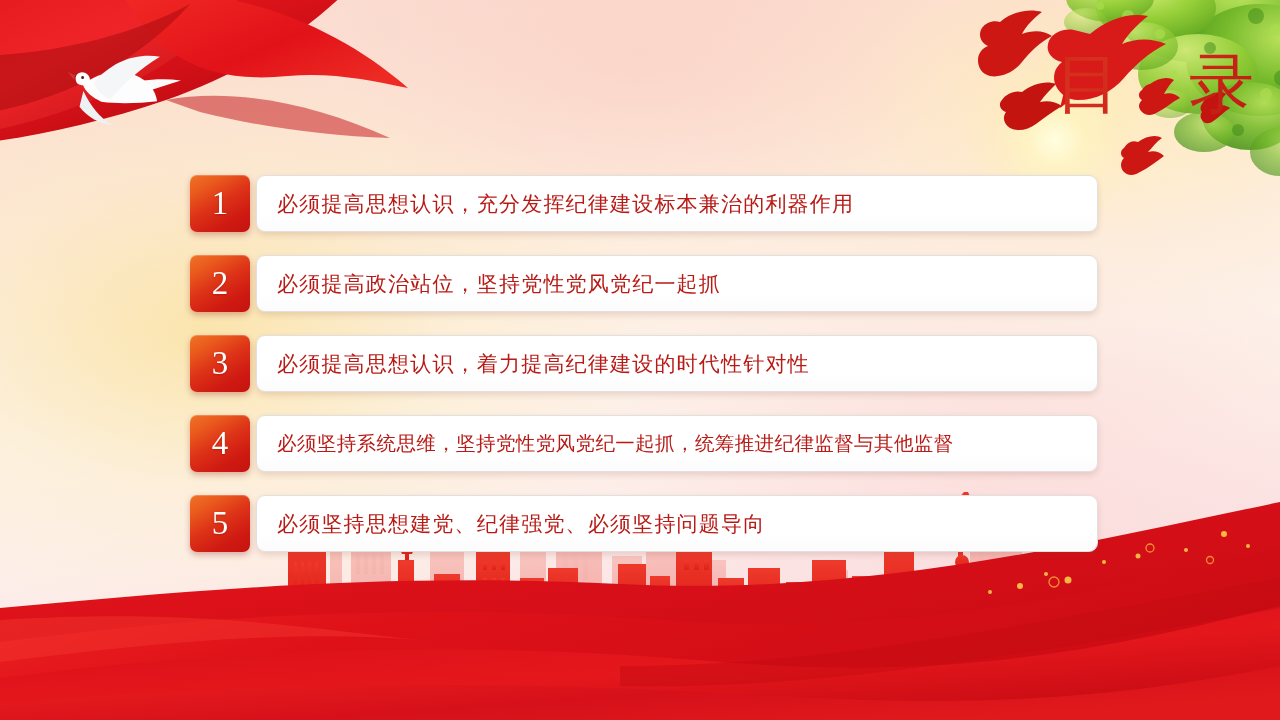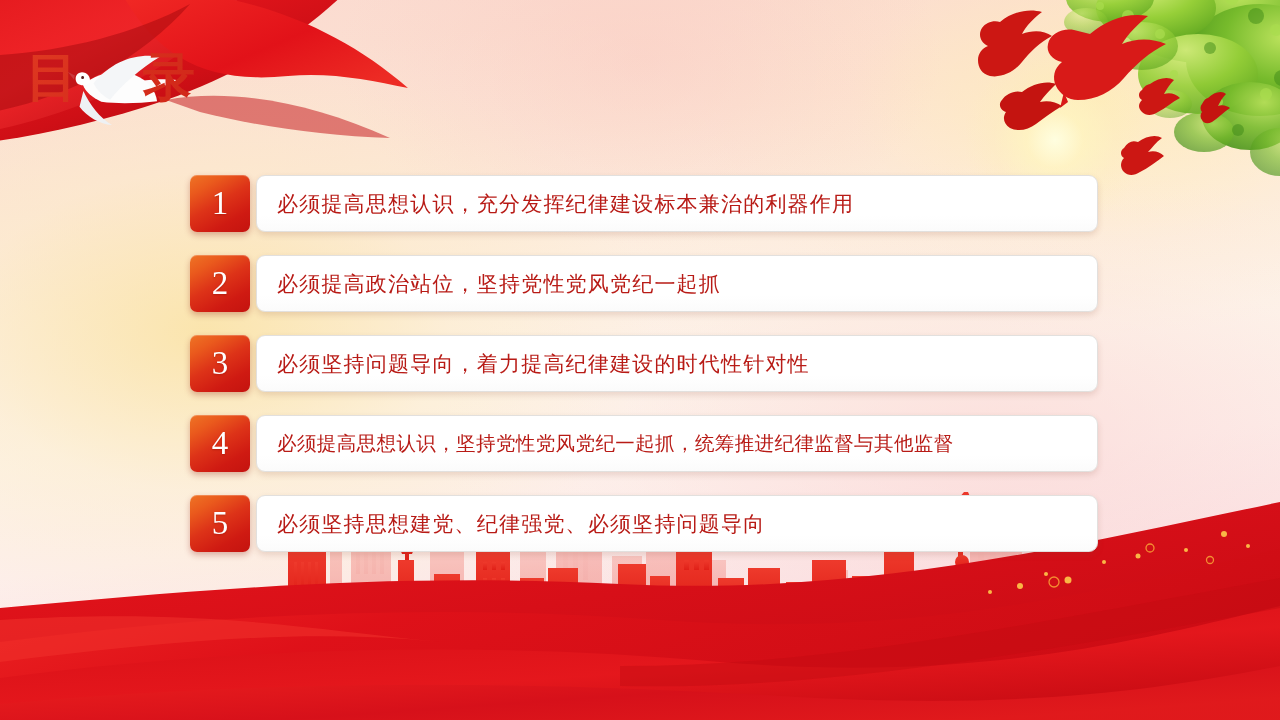--- a/index.html
+++ b/index.html
@@ -54,24 +54,24 @@
   }
 
   
   .bottom-wrap { position: absolute; left: 0; bottom: 0; width: 1280px; height: 230px; }
 
   
   .title {
     position: absolute;
     left: 0; right: 0;
     top: 52px;
-    text-align: left;
-    font-size: 52px;
+    text-align: right;
+    font-size: 65px;
     line-height: 1.0;
-    font-weight: 700;
+    font-weight: 400;
     letter-spacing: 26px;
     text-indent: 26px;
     font-family: "Liberation Serif", "DejaVu Serif", serif;
     background: linear-gradient(135deg, #e03a22 0%, #c81d14 28%, #e2462b 46%, #b8150f 64%, #d6301e 82%, #bb1a12 100%);
     -webkit-background-clip: text;
     background-clip: text;
     color: transparent;
     -webkit-text-fill-color: transparent;
     text-shadow: none;
     user-select: none;
@@ -405,28 +405,28 @@
     <div class="toc-row">
       <div class="num-badge">2</div>
       <div class="toc-bar">
         <span class="toc-text">必须提高政治站位，坚持党性党风党纪一起抓</span>
       </div>
     </div>
 
     <div class="toc-row">
       <div class="num-badge">3</div>
       <div class="toc-bar">
-        <span class="toc-text">必须坚持问题导向，着力提高纪律建设的时代性针对性</span>
+        <span class="toc-text">必须提高思想认识，着力提高纪律建设的时代性针对性</span>
       </div>
     </div>
 
     <div class="toc-row long">
       <div class="num-badge">4</div>
       <div class="toc-bar">
-        <span class="toc-text">必须提高思想认识，坚持党性党风党纪一起抓，统筹推进纪律监督与其他监督</span>
+        <span class="toc-text">必须坚持系统思维，坚持党性党风党纪一起抓，统筹推进纪律监督与其他监督</span>
       </div>
     </div>
 
     <div class="toc-row">
       <div class="num-badge">5</div>
       <div class="toc-bar">
         <span class="toc-text">必须坚持思想建党、纪律强党、必须坚持问题导向</span>
       </div>
     </div>
 

